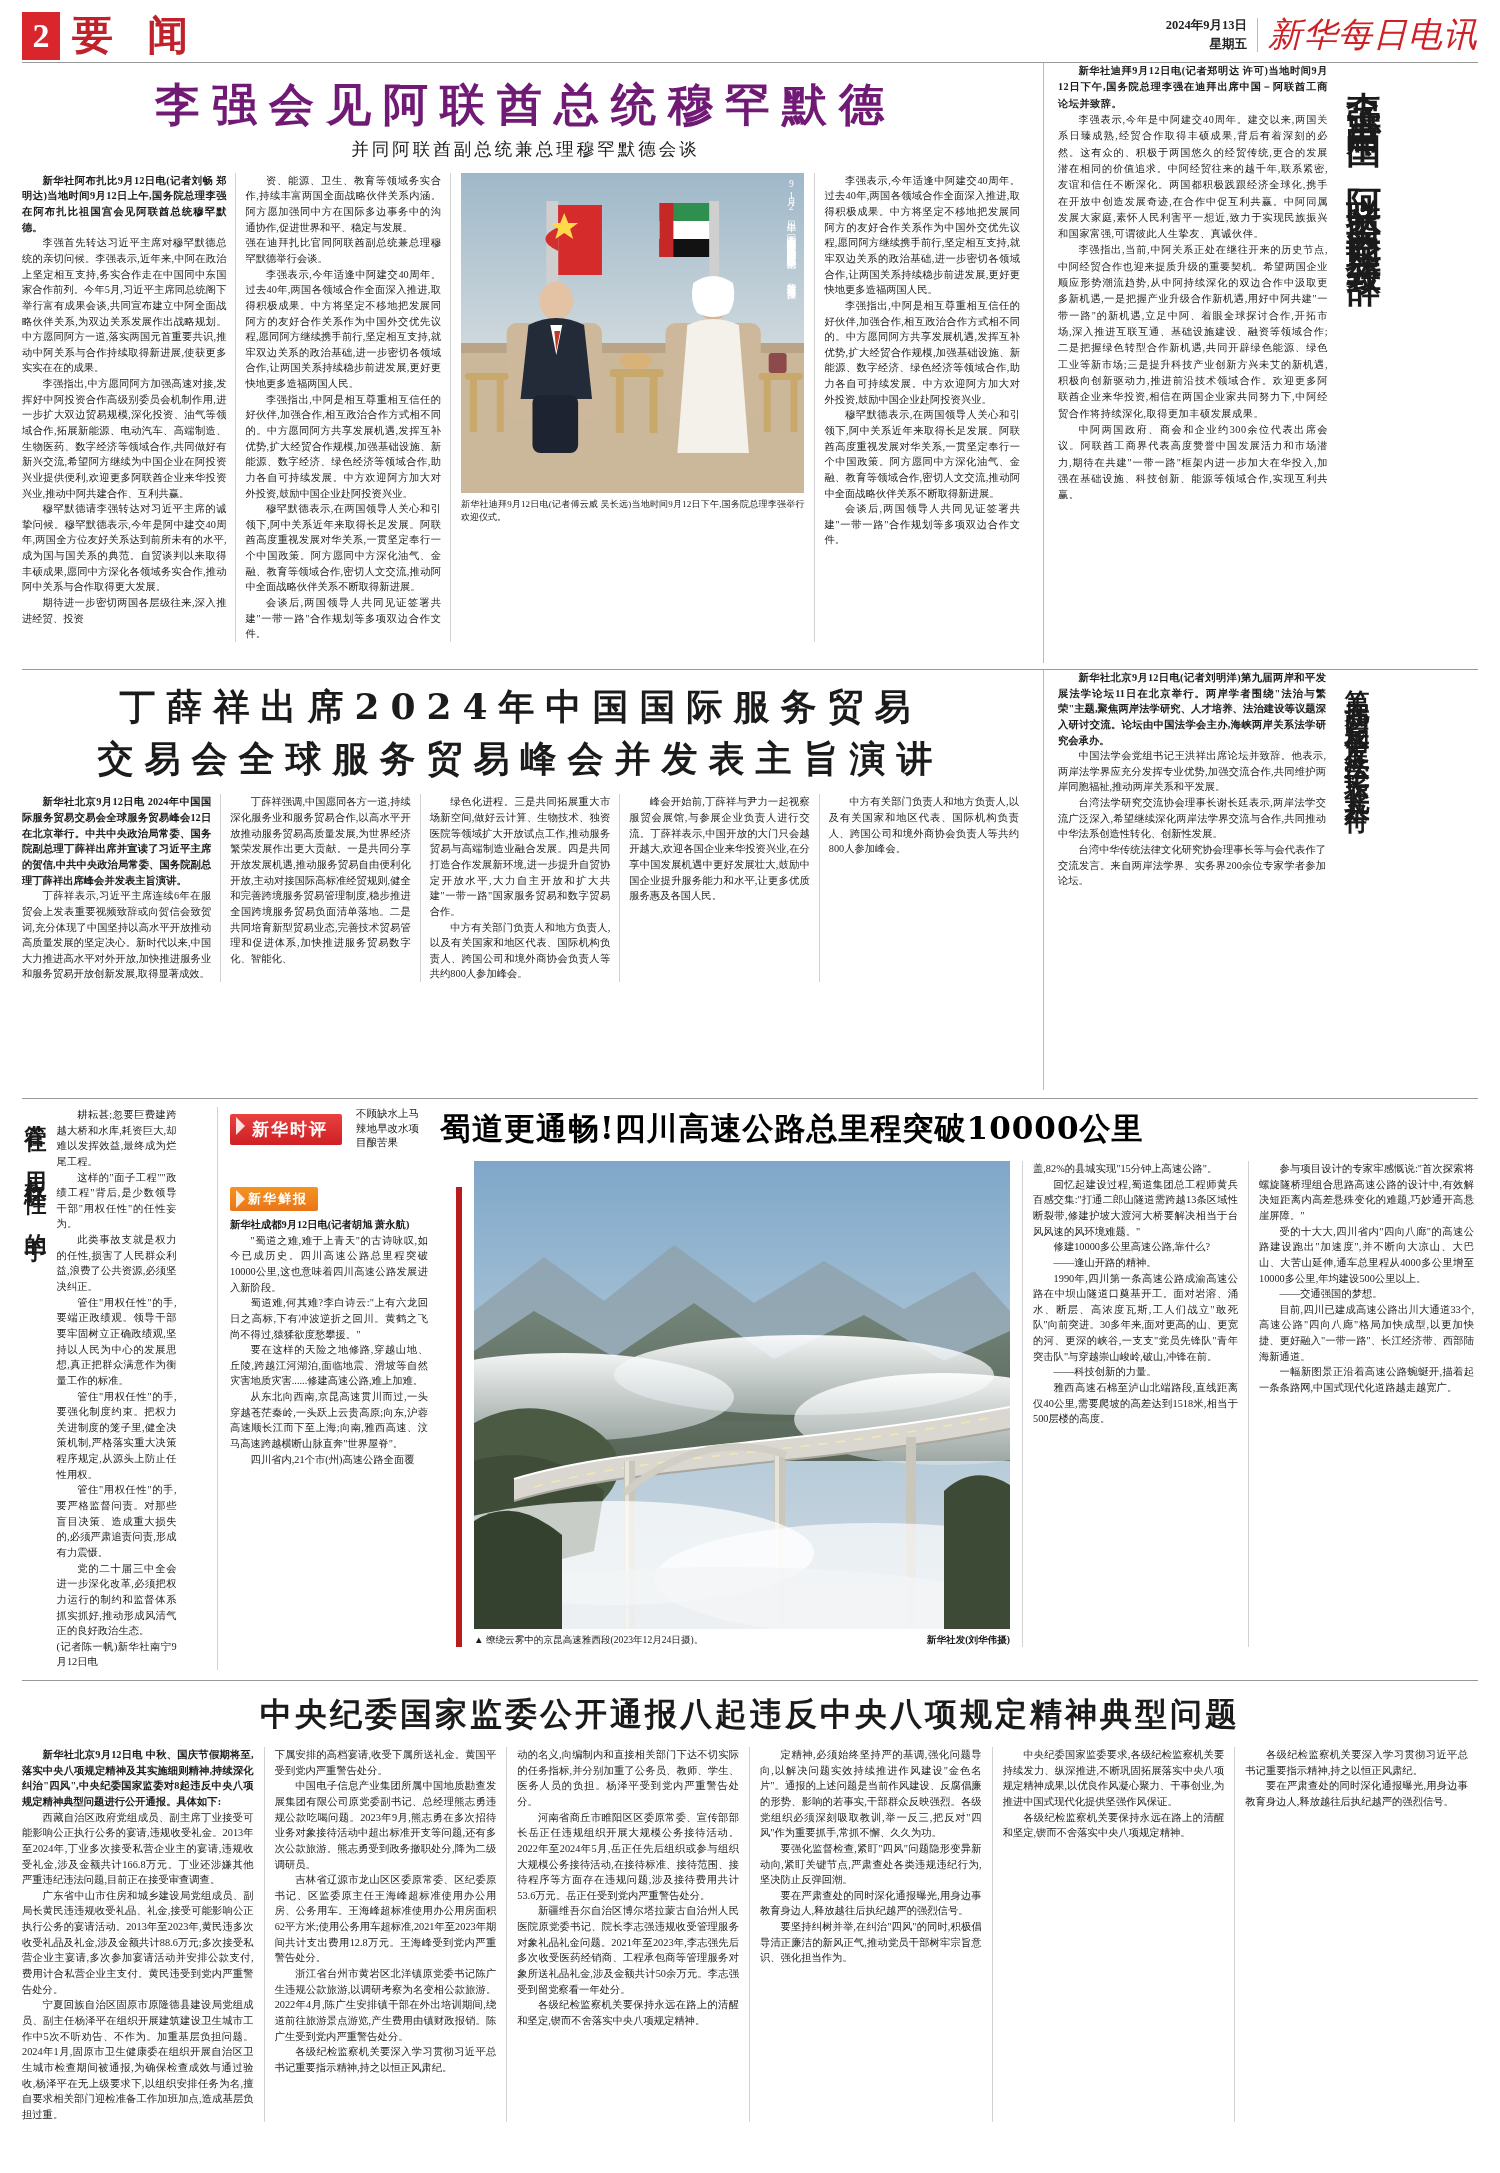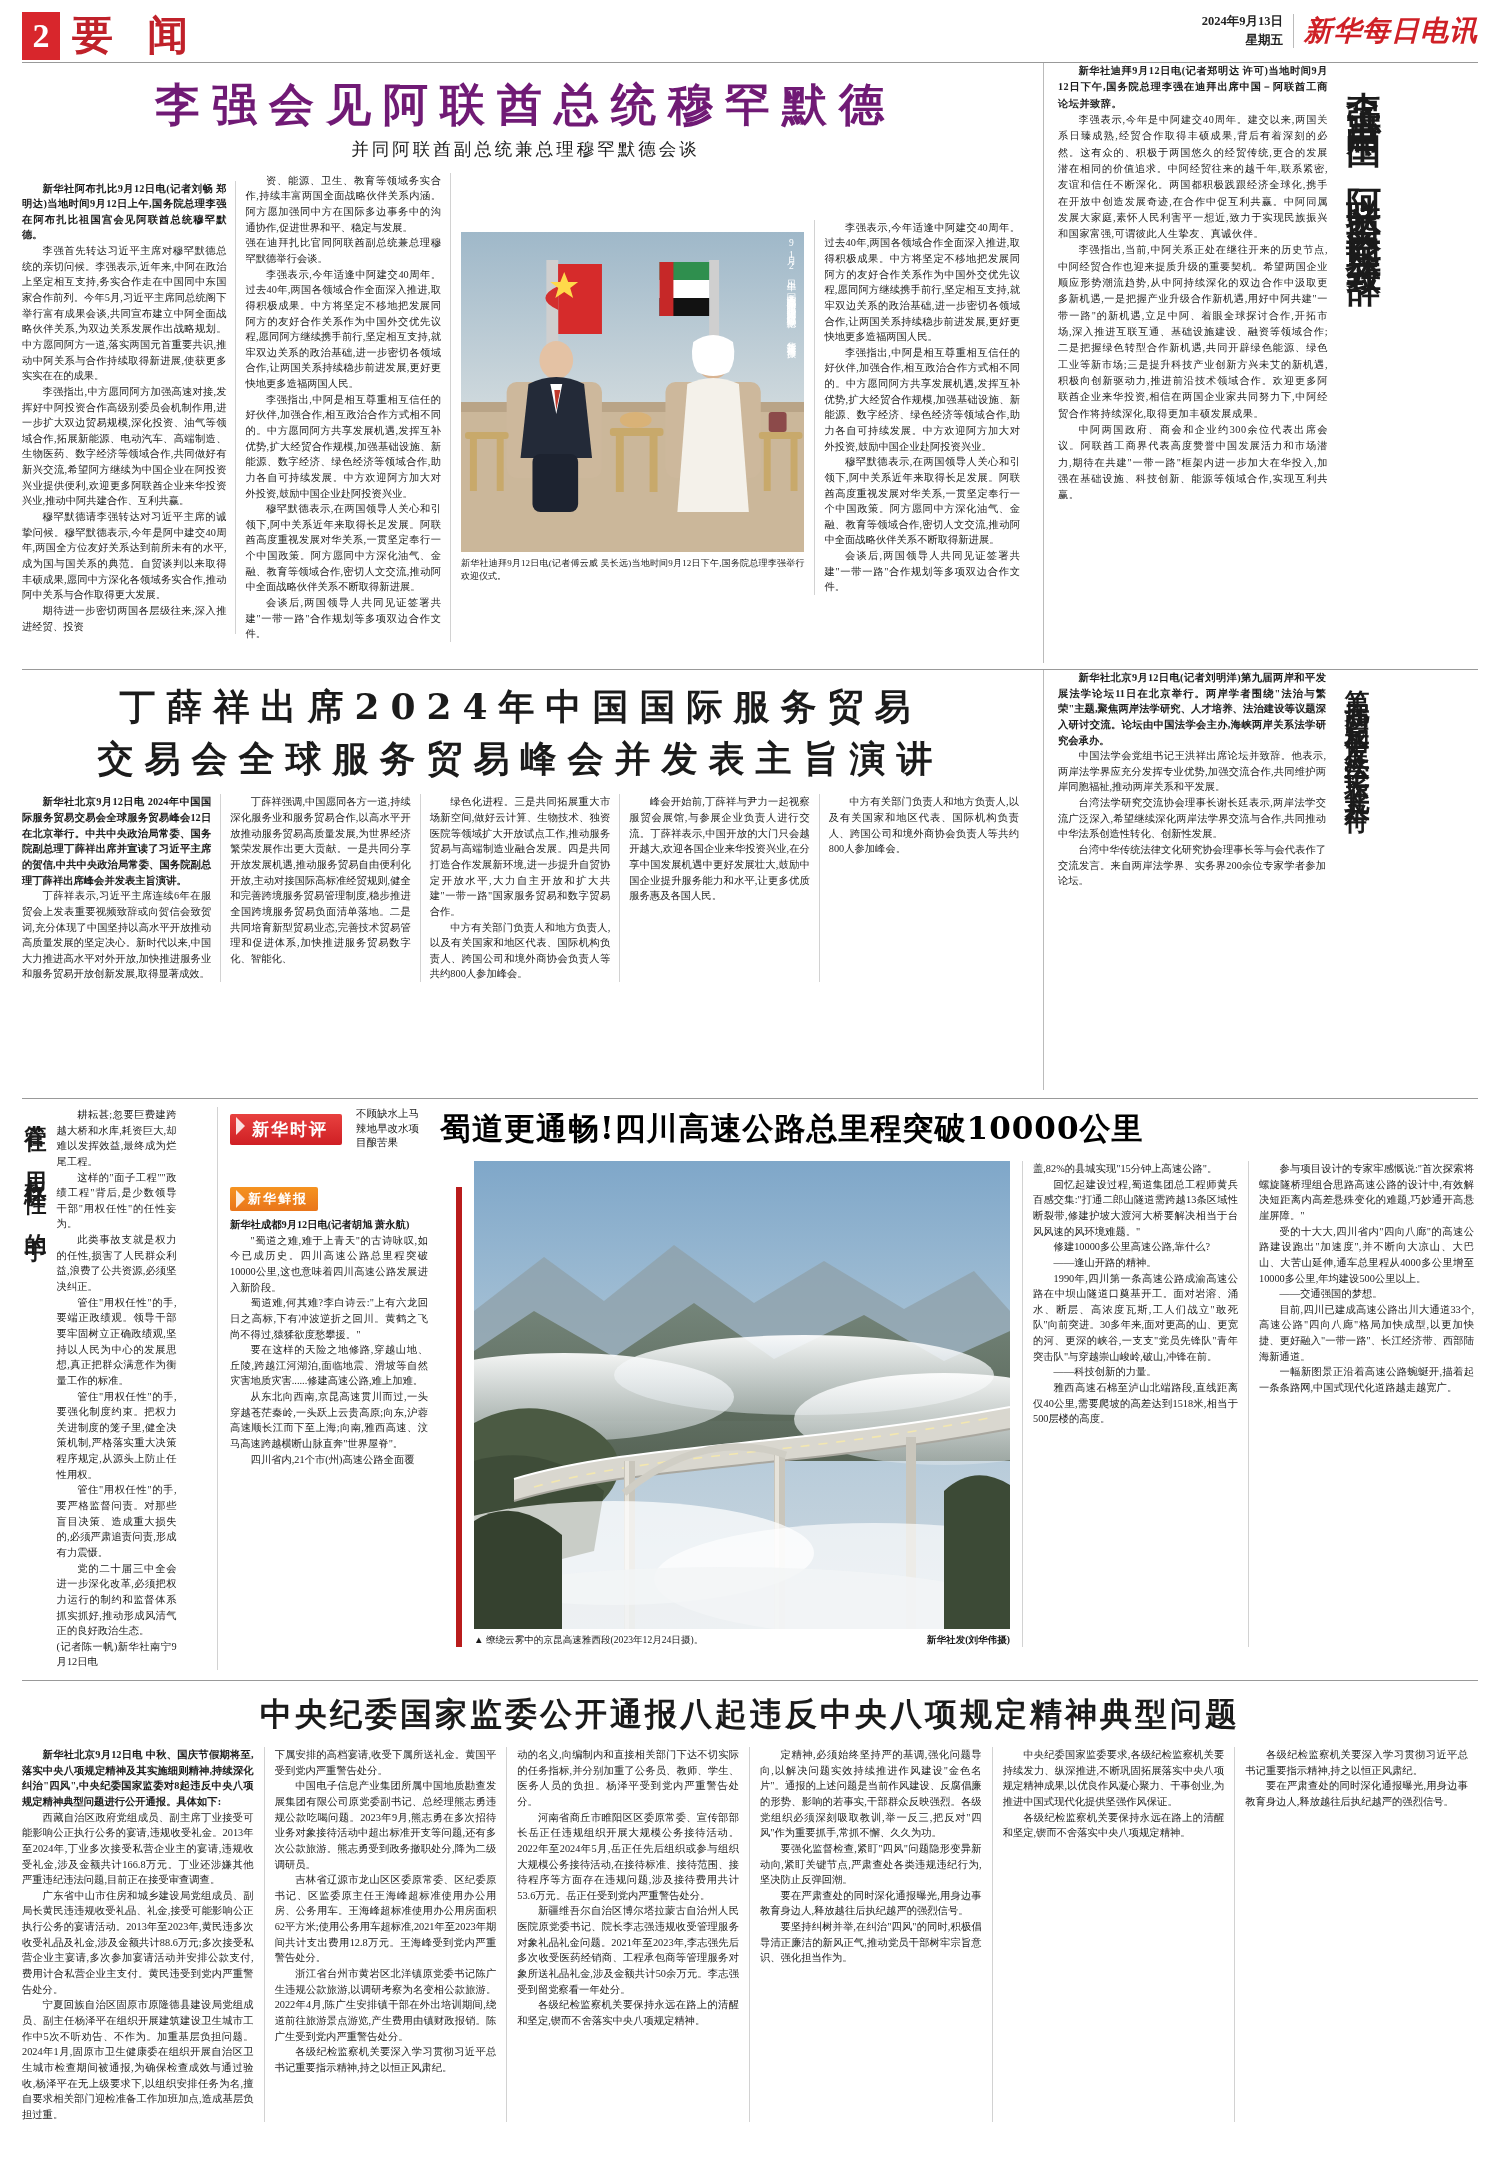--- a/index.html
+++ b/index.html
@@ -19,21 +19,21 @@
     height:60px; padding-top:8px; }
   .mast-left { display:flex; align-items:center; gap:12px; }
   .pagenum { background:#d8262c; color:#fff; width:38px; height:48px;
     display:flex; align-items:center; justify-content:center;
     font-size:34px; font-weight:bold; font-family:"Liberation Serif",serif; line-height:1; }
   .section-name { color:#c0212a; font-size:41px; font-weight:bold; letter-spacing:10px;
     font-family:"DejaVu Serif",serif; }
   .mast-right { display:flex; align-items:center; gap:10px; padding-top:4px; }
   .dateblock { text-align:right; font-size:12.5px; line-height:1.5; color:#222; font-weight:bold;}
   .divline { width:1px; height:34px; background:#bbb; }
-  .brand { color:#cf2026; font-size:28px; font-weight:bold; font-style:italic;
+  .brand { color:#cf2026; font-size:34px; font-weight:normal; font-style:italic;
     letter-spacing:1px; font-family:"DejaVu Serif",serif; white-space:nowrap;}
   .mast-rule { border-top:1px solid #999; margin:2px 0 0 0; }
   .mast-rule2 { border-top:1px solid #999; margin-top:2px; }
 
   
   .body-txt { font-size:10.3px; line-height:1.52; text-align:justify; color:#1c1c1c;
     font-family:"Liberation Serif","DejaVu Serif",serif; }
   .body-txt p { margin:0 0 0 0; text-indent:2em; }
   .lead { font-weight:bold; }
 
@@ -41,21 +41,21 @@
   .zoneA { display:flex; gap:0; }
   .zoneA-left { width:1022px; padding-right:14px; border-right:1px solid #bbb; }
   .zoneA-right { width:434px; padding-left:14px; display:flex; }
 
   .hl1 { text-align:center; font-size:45px; font-weight:bold; letter-spacing:12px;
     font-family:"DejaVu Serif",serif; margin:16px 0 6px 0; line-height:1.15;
     color:#701a75; }
   .hl1-sub { text-align:center; font-size:17.5px; letter-spacing:3px;
     font-family:"DejaVu Serif",serif; margin-bottom:12px; color:#222; }
 
-  .artA { display:flex; gap:0;align-items:center; }
+  .artA { display:flex; gap:0; }
   .artA .c { padding:0 9px; }
   .artA .c1 { width:216px; border-right:1px solid #d2d2d2; padding-left:0;}
   .artA .c2 { width:216px; border-right:1px solid #d2d2d2;}
   .artA .photo { width:366px; padding:0 10px; }
   .artA .c3 { width:216px; border-left:1px solid #d2d2d2;}
 
   .photo-box { width:100%; height:320px; position:relative; overflow:hidden;
     background:#c9b9a4; }
   .photo-cap { font-size:9px; line-height:1.45; margin-top:5px; text-align:justify;}
   .vcap { writing-mode:vertical-rl; text-orientation:upright; font-size:9.5px;

